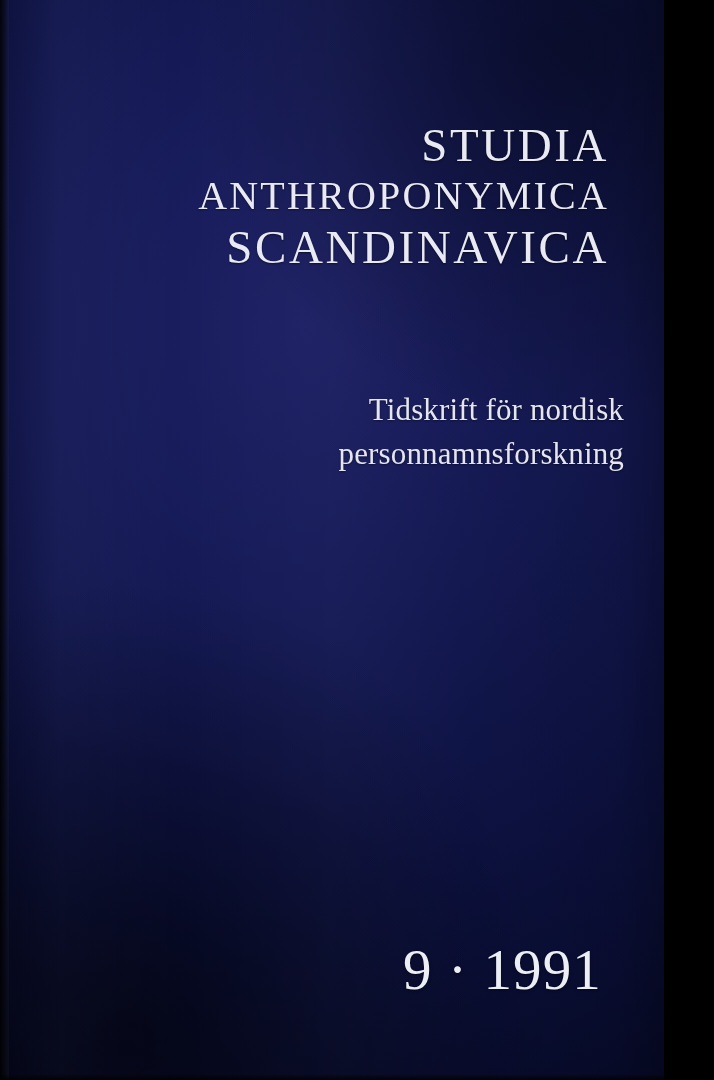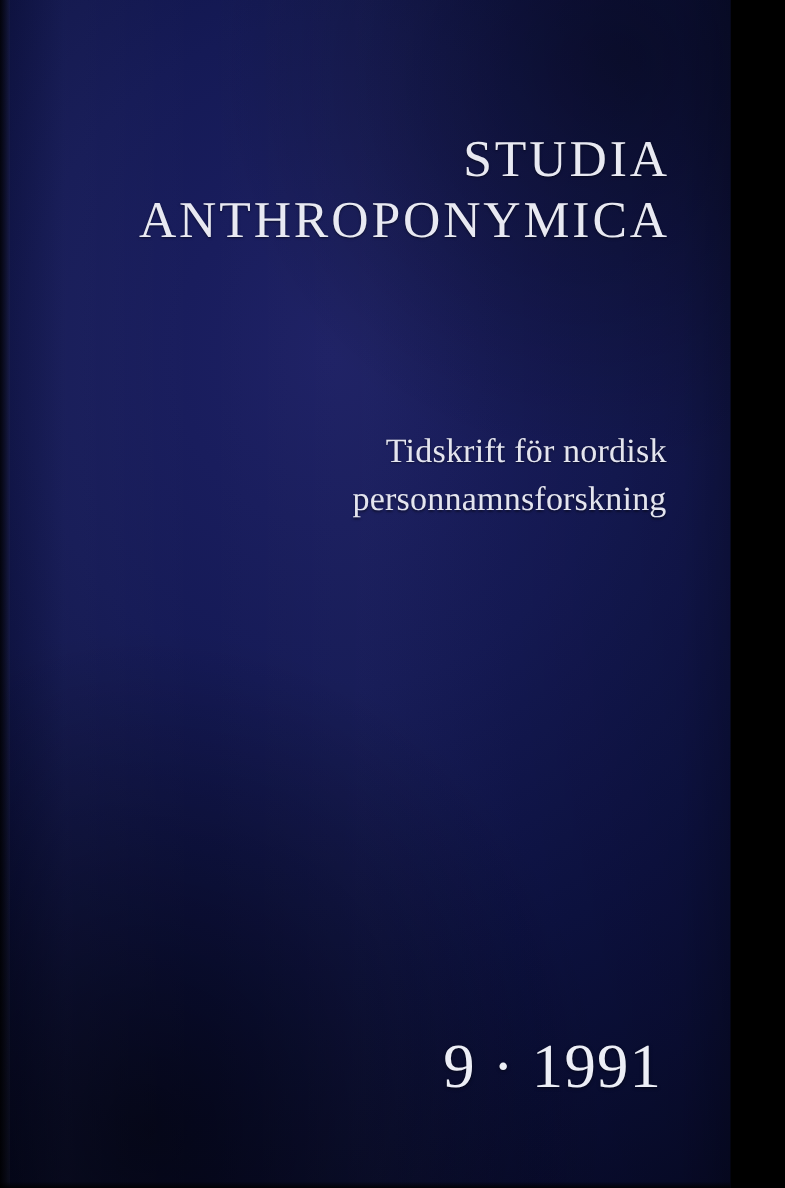--- a/index.html
+++ b/index.html
@@ -68,28 +68,28 @@
   }
   .title-line {
     font-family: "Liberation Serif", serif;
     font-weight: 400;
     letter-spacing: 0.055em;
     line-height: 1.17;
     text-shadow: 0 1px 2px rgba(0,0,0,0.5);
     white-space: nowrap;
   }
   .t1 { font-size: 47px; }
-  .t2 { font-size: 47px; margin-left: 33px; }
+  .t2 { font-size: 40px; margin-left: 33px; }
   .t3 { font-size: 47px; }
 
   .subtitle-block {
     position: absolute;
     top: 388px;
     left: 0;
-    right: 58px;
+    right: 40px;
     text-align: right;
     color: #e4e5ef;
   }
   .sub-line {
     font-family: "Liberation Serif", serif;
     font-size: 31px;
     letter-spacing: 0.005em;
     line-height: 1.42;
     text-shadow: 0 1px 2px rgba(0,0,0,0.45);
     white-space: nowrap;
@@ -134,20 +134,21 @@
 <body>
 
 <div id="cover">
   <div class="edge-left"></div>
 
   <div class="content">
 
     <div class="title-block">
       <div class="title-line t1">STUDIA</div>
       <div class="title-line t2">ANTHROPONYMICA</div>
+      <div class="title-line t3">SCANDINAVICA</div>
     </div>
 
     <div class="subtitle-block">
       <div class="sub-line">Tidskrift för nordisk</div>
       <div class="sub-line">personnamnsforskning</div>
     </div>
 
     <div class="issue-block">
       <div class="issue-text">9 · 1991</div>
     </div>

